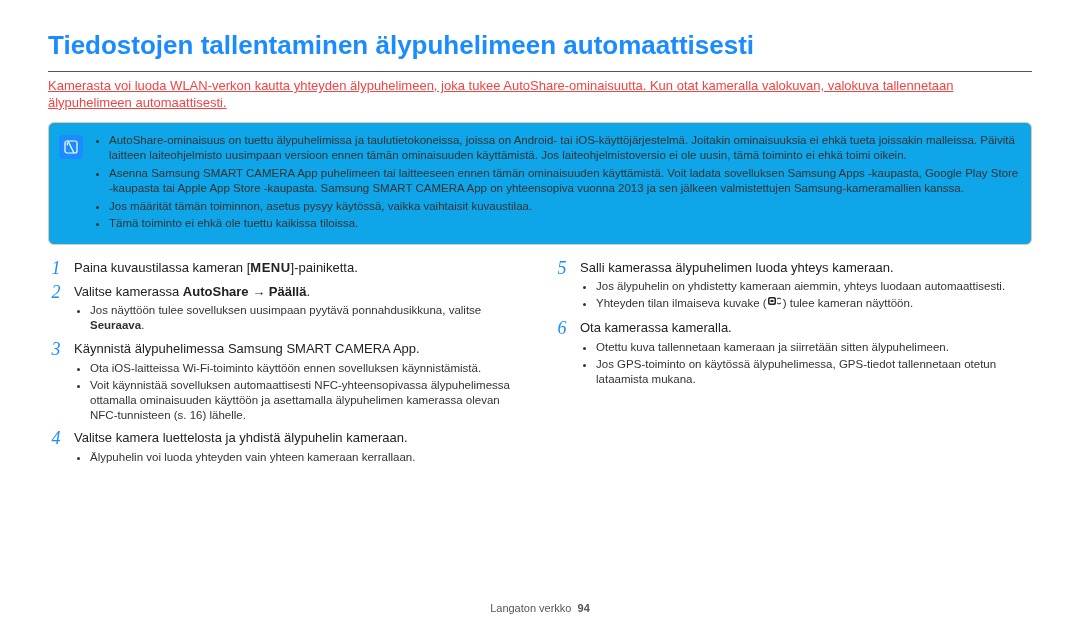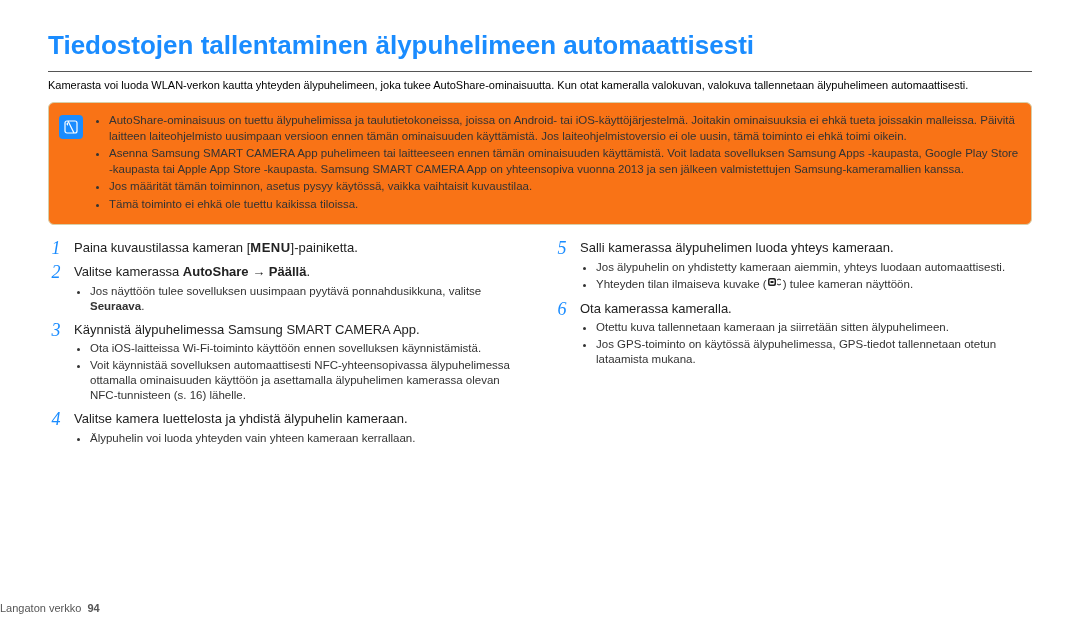--- a/index.html
+++ b/index.html
@@ -15,31 +15,32 @@
     font-size: 26px;
     font-weight: 700;
     margin-bottom: 10px;
   }
   .hr {
     border: none;
     border-top: 1px solid #555;
     margin-bottom: 6px;
   }
   .intro {
-    font-size: 11px;
-    color: #000000;
+    font-size: 13px;
+    color: #ef4444;
     line-height: 1.3;
     margin-bottom: 10px;
+    text-decoration: underline;
   }
   .note-box {
     display: flex;
     align-items: flex-start;
     gap: 10px;
     border: 1px solid #d8cfa8;
-    background: #f97316;
+    background: #0ea5e9;
     border-radius: 6px;
     padding: 10px 12px 10px 10px;
     margin-bottom: 14px;
   }
   .note-icon-wrap {
     width: 24px;
     height: 24px;
     flex: 0 0 24px;
     background: #1a8cff;
     border-radius: 4px;
@@ -113,20 +114,21 @@
     line-height: 1.3;
   }
   .sub-list li { margin-bottom: 2px; }
   .sub-list b { font-weight: 700; }
 
   .footer {
     position: absolute;
     bottom: 16px;
     left: 0;
     width: 100%;
+    text-align: center;
     font-size: 11px;
     color: #555;
   }
   .footer .pagenum { font-weight: 700; }
 </style>
 </head>
 <body>
 
 <div class="page">
 

